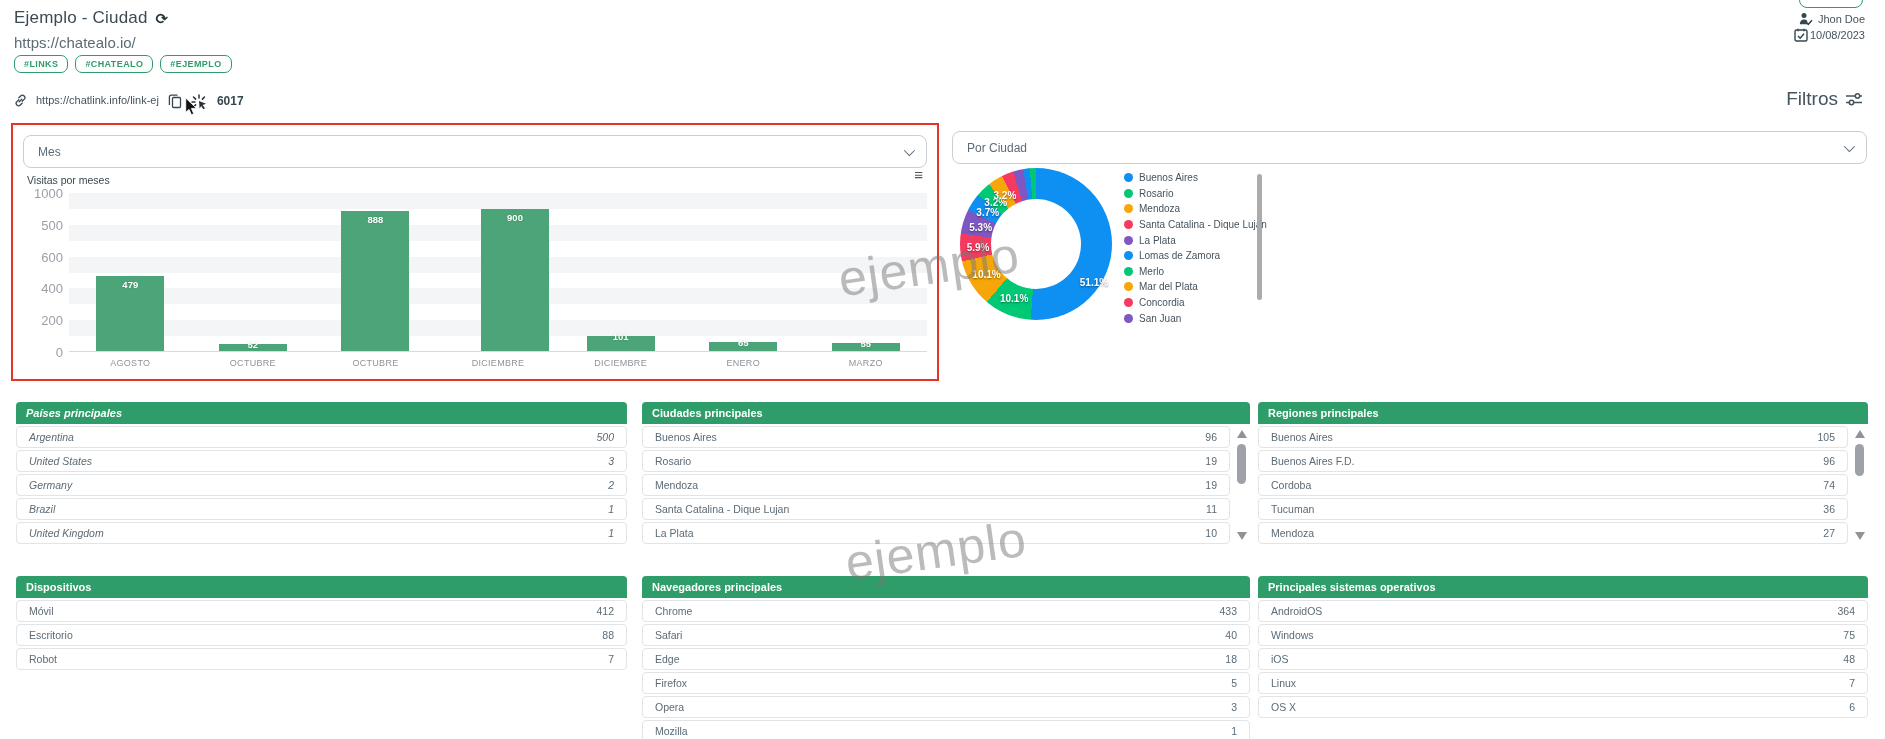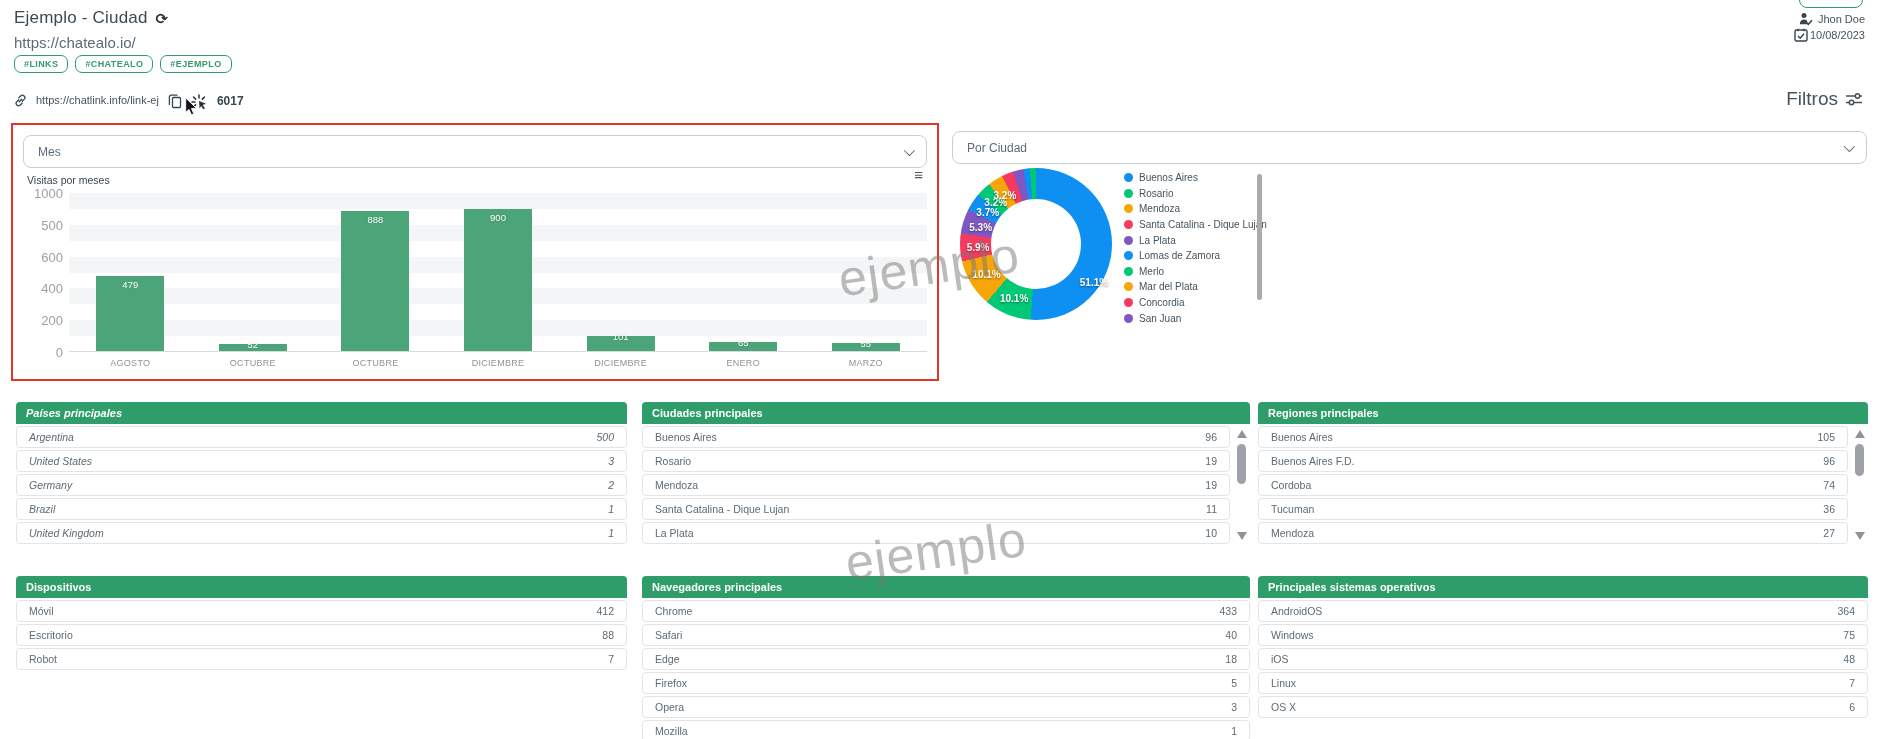--- a/index.html
+++ b/index.html
@@ -47,21 +47,21 @@
   .chart-title { position:absolute; left:14px; top:49px; font-size:10.5px; color:#37474f; }
   .chart-menu { position:absolute; right:14px; top:42px; font-size:15px; color:#555; cursor:pointer; line-height:1; }
   #y-axis { position:absolute; left:8px; width:42px; top:68px; bottom:27px; }
   .ytick { position:absolute; right:0; transform:translateY(50%); font-size:13px; color:#9aa1a8; }
   #plot-region { position:absolute; left:56px; right:10px; top:68px; bottom:27px;
                  background:repeating-linear-gradient(180deg,#f4f5f6 0 10%,#ffffff 10% 20%); }
   #bars { position:absolute; inset:0; display:flex; }
   .slot { position:relative; flex:1; height:100%; }
   .bar { position:absolute; bottom:0; left:50%; transform:translateX(-50%); width:68px; }
   .bar-label { position:absolute; top:3px; left:0; right:0; text-align:center;
-               font-size:9.5px; font-weight:normal; color:#fff; text-shadow:0 0 2px rgba(0,0,0,.2); }
+               font-size:9.5px; font-weight:bold; color:#fff; text-shadow:0 0 2px rgba(0,0,0,.2); }
   #baseline { position:absolute; left:0; right:0; bottom:0; border-top:1px solid #d8dbde; }
   #x-labels { position:absolute; left:0; right:0; top:100%; margin-top:6px; display:flex; }
   .xtick { flex:1; text-align:center; font-size:9px; color:#8d939a; letter-spacing:.3px; }
 
   
   .city-select { position:absolute; left:952px; top:131px; width:915px; }
   .donut-wrap { position:absolute; left:952px; top:170px; width:915px; height:160px; }
   #donut { position:absolute; left:8px; top:-2px; width:152px; height:152px; border-radius:50%; }
   .hole { position:absolute; left:50%; top:50%; width:90px; height:90px; border-radius:50%;
           background:#fff; transform:translate(-50%,-50%); }
@@ -209,21 +209,21 @@
             <div class="bar" style="height: 5.2%; background: rgb(75, 165, 120); padding-left: 32px;">
               <div class="bar-label" style="top: -5px;">52</div>
             </div>
           </div>
           <div class="slot">
             <div class="bar" style="height: 88.8%; background: rgb(75, 165, 120);">
               <div class="bar-label">888</div>
             </div>
           </div>
           <div class="slot">
-            <div class="bar" style="height: 90%; background: rgb(75, 165, 120);">
+            <div class="bar" style="height: 90%; background: rgb(75, 165, 120); margin-left: 17px;">
               <div class="bar-label">900</div>
             </div>
           </div>
           <div class="slot">
             <div class="bar" style="height: 10.1%; background: rgb(75, 165, 120);">
               <div class="bar-label" style="top: -5px;">101</div>
             </div>
           </div>
           <div class="slot">
             <div class="bar" style="height: 6.5%; background: rgb(75, 165, 120);">

